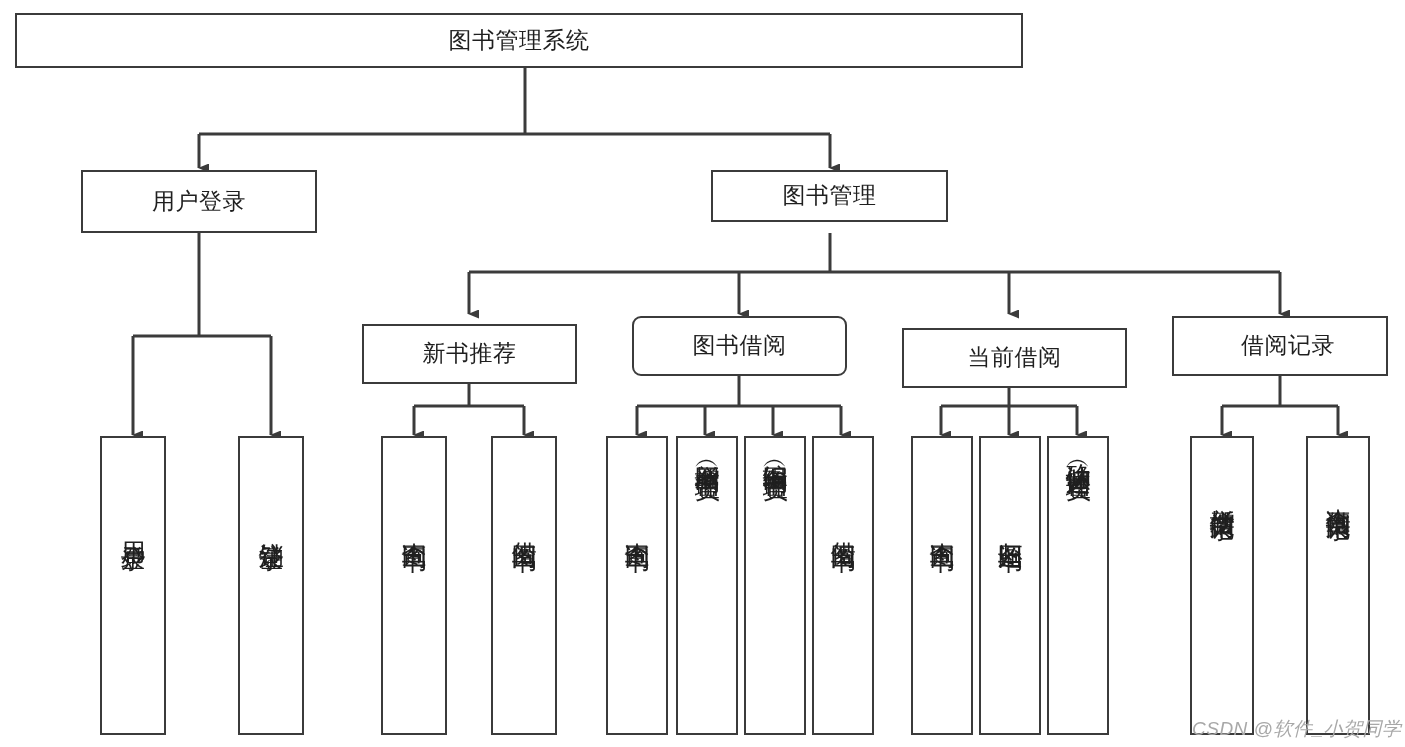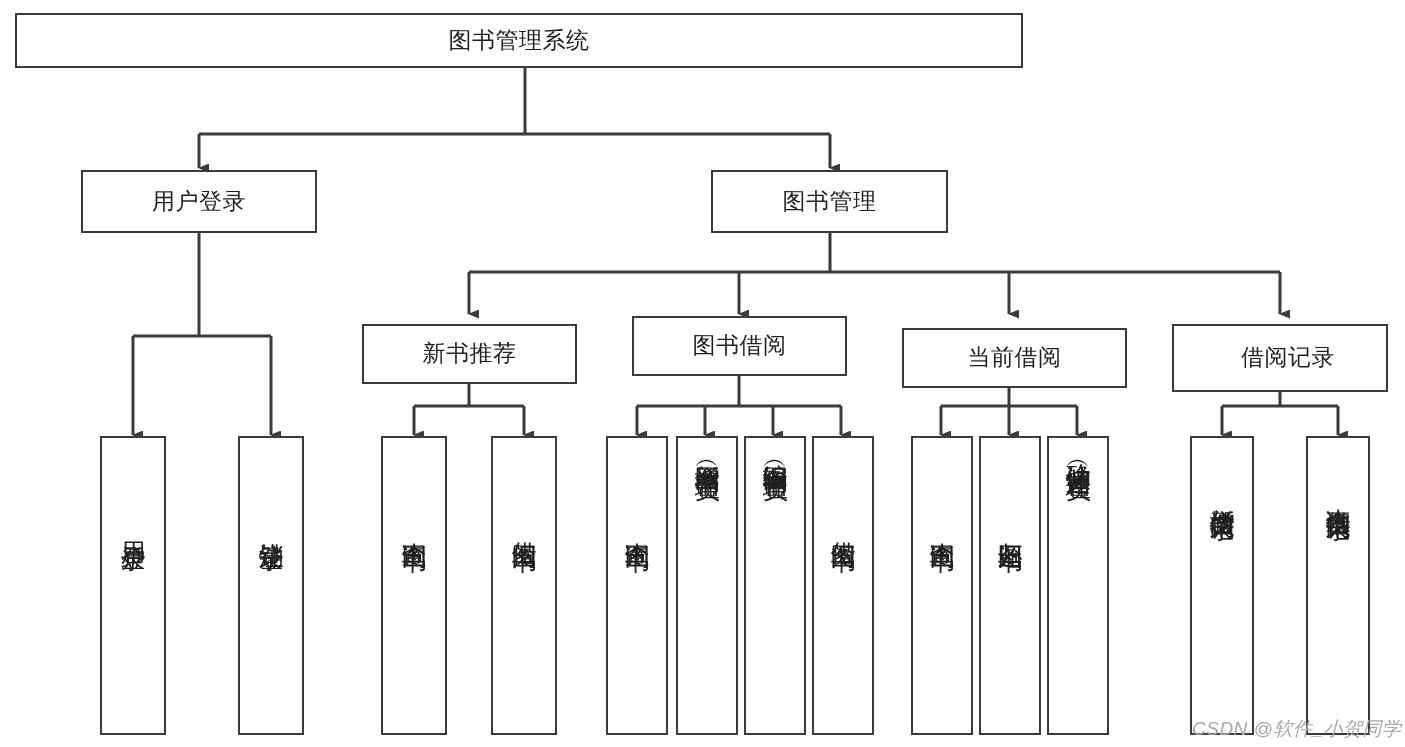--- a/index.html
+++ b/index.html
@@ -134,37 +134,37 @@
   </svg>
 
   <div class="node h root" style="left:15px; top:13px; width:1008px; height:55px;">
     <span class="label">图书管理系统</span>
   </div>
 
   <div class="node h" style="left:81px; top:170px; width:236px; height:63px;">
     <span class="label">用户登录</span>
   </div>
 
-  <div class="node h" style="left:711px; top:170px; width:237px; height:63px;">
+  <div class="node h" style="left:711px; top:170px; width:237px; height:52px;">
     <span class="label">图书管理</span>
   </div>
 
   <div class="node h" style="left:362px; top:316px; width:215px; height:60px;margin-top:8px;">
     <span class="label">新书推荐</span>
   </div>
 
-  <div class="node h" style="left:632px; top:316px; width:215px; height:60px;">
+  <div class="node h" style="left:632px; top:316px; width:215px; height:60px;border-radius:9px;">
     <span class="label">图书借阅</span>
   </div>
 
   <div class="node h" style="left:902px; top:328px; width:225px; height:60px;">
     <span class="label">当前借阅</span>
   </div>
 
-  <div class="node h" style="left:1172px; top:324px; width:216px; height:68px;padding-left:16px;">
+  <div class="node h" style="left:1172px; top:316px; width:216px; height:60px;padding-left:16px;">
     <span class="label">借阅记录</span>
   </div>
 
   <div class="node v mid" style="left:100px; top:436px; width:66px; height:299px;">
     <span class="label">用户登录</span>
   </div>
 
   <div class="node v mid" style="left:238px; top:436px; width:66px; height:299px;">
     <span class="label">注销登录</span>
   </div>

